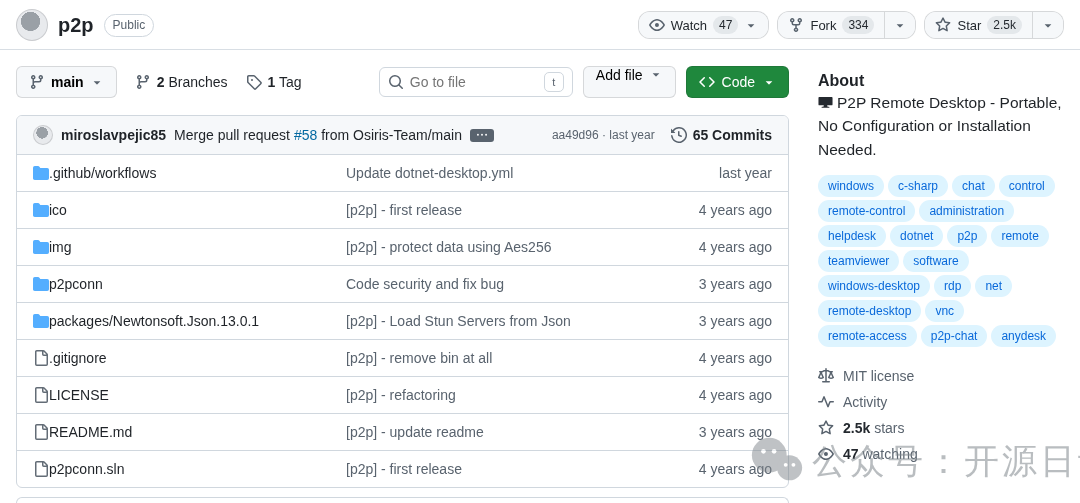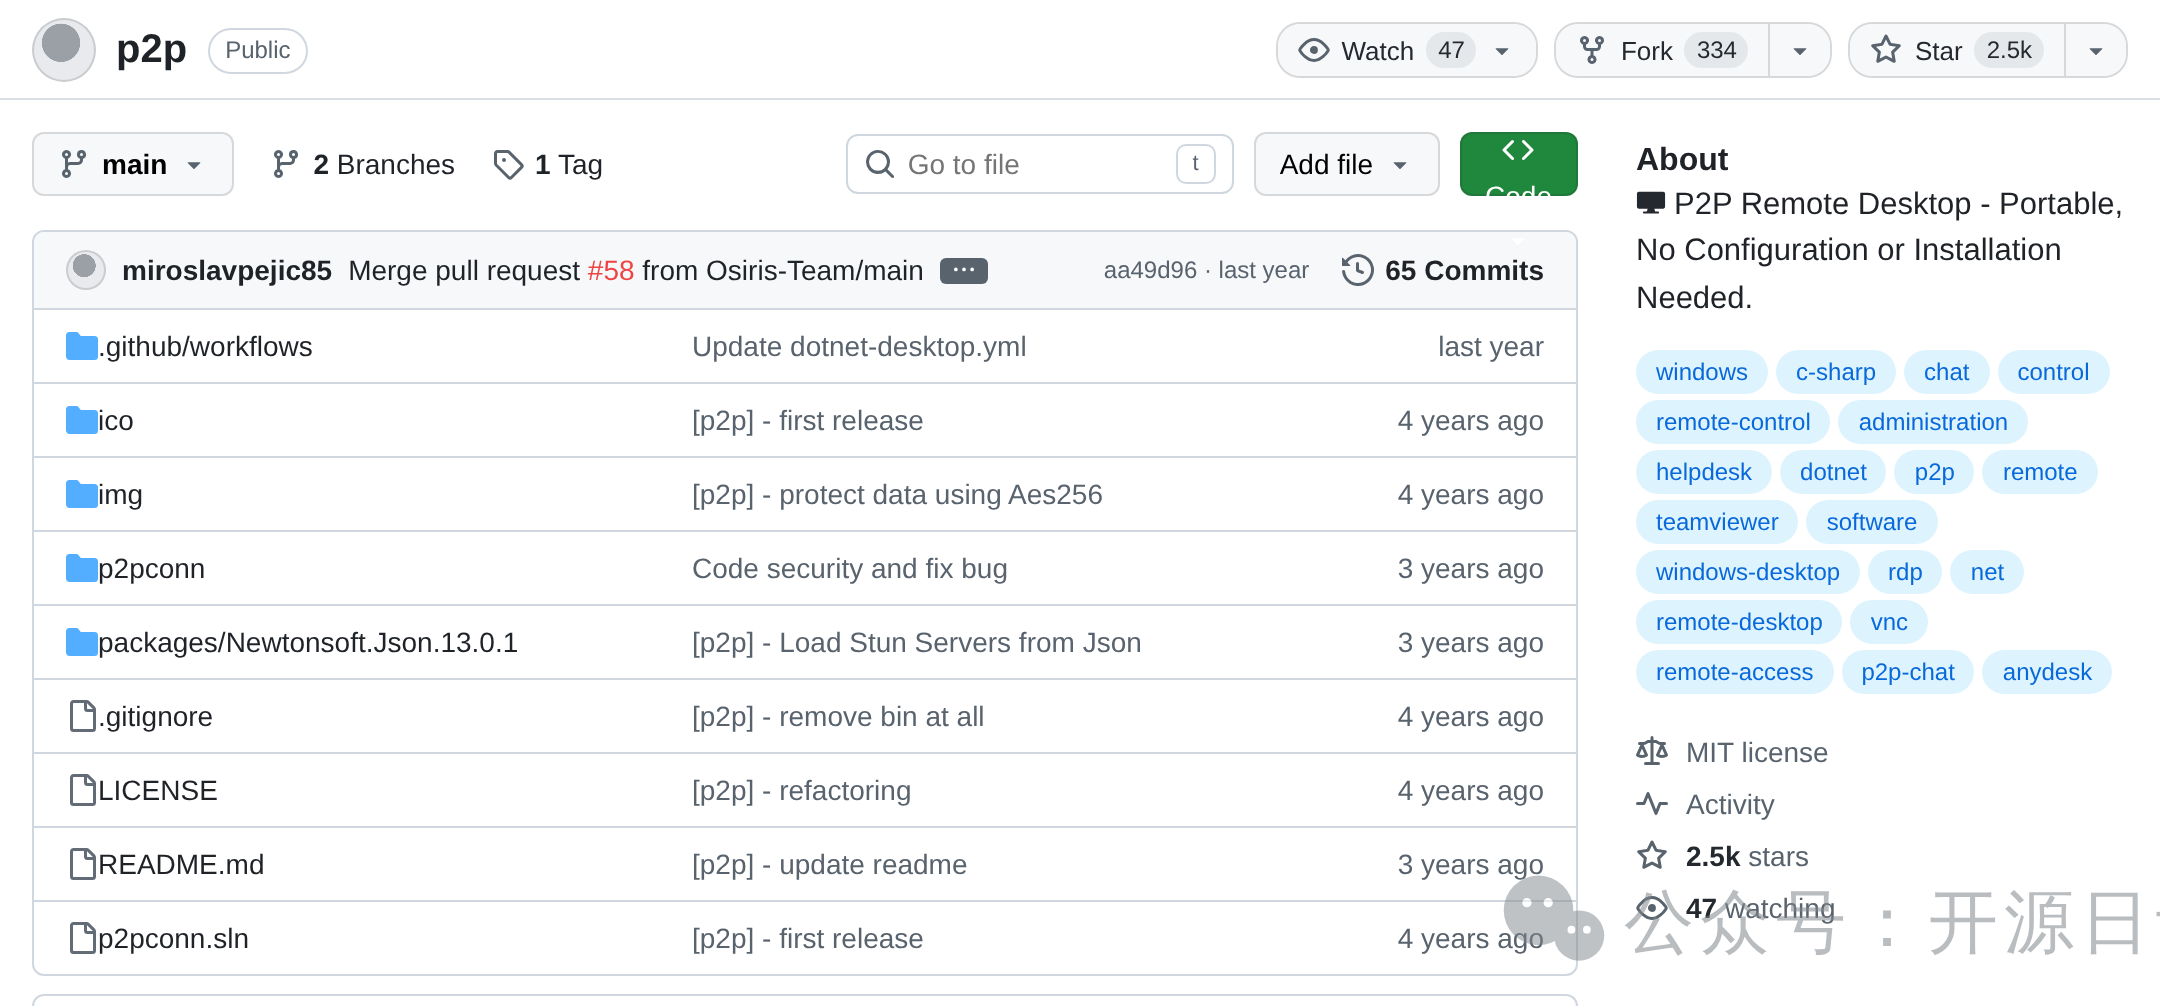--- a/index.html
+++ b/index.html
@@ -42,38 +42,38 @@
     color:#1f2328; cursor:pointer; }
   .ref-link .num { font-weight:700; }
   .ref-link .icon-gray, .branch-btn .icon-gray { color:#59636e; }
   .gotofile { margin-left:auto; width:194px; height:30px; border:1px solid #d0d7de;
     border-radius:6px; display:flex; align-items:center; padding:0 8px; gap:6px;
     color:#59636e; background:#fff; }
   .gotofile input { border:0; outline:0; flex:1; font-size:14px; color:#59636e;
     font-family:inherit; min-width:0; background:transparent; }
   .key-hint { border:1px solid #d0d7de; border-radius:5px; font-size:11px; color:#59636e;
     width:20px; height:20px; display:flex; align-items:center; justify-content:center; }
-  .addfile-btn { display:flex; align-items:center; gap:6px; height:32px; padding:0 12px;
+  .addfile-btn { display:flex; gap:6px; height:32px; padding:0 12px;
     margin-left:10px; background:#f6f8fa; border:1px solid rgba(31,35,40,.15);
     border-radius:6px; font-size:14px; font-weight:500; cursor:pointer; }
   .code-btn { display:flex; align-items:center; gap:7px; height:32px; padding:0 12px;
     margin-left:10px; background:#1f883d; color:#fff; border:1px solid rgba(31,35,40,.15);
-    border-radius:6px; font-size:14px; font-weight:500; cursor:pointer;flex-direction:column; }
+    border-radius:6px; font-size:14px; font-weight:500; cursor:pointer; }
   .code-btn .caret { color:#fff; }
 
   
   .file-table { margin-top:17px; border:1px solid #d0d7de; border-radius:6px; overflow:hidden; }
   .commit-row { display:flex; align-items:center; gap:8px; background:#f6f8fa;
     padding:0 16px; height:38px; font-size:14px; }
   .avatar20 { width:20px; height:20px; border-radius:50%;
     background:radial-gradient(circle at 45% 38%, #9aa0a6 0 38%, #e8eaed 39%);
     border:1px solid rgba(31,35,40,.15); flex:none; }
   .commit-author { font-weight:700; }
   .commit-msg { color:#1f2328; white-space:nowrap; overflow:hidden; }
-  .commit-msg a, .pr-link { color:#ef4444; text-decoration:none; cursor:pointer; }
+  .commit-msg a, .pr-link { color:#0369a1; text-decoration:none; cursor:pointer; }
   .ellipsis-badge { background:#59636e; color:#fff; border-radius:3px; width:24px;
     height:13px; display:flex; align-items:center; justify-content:center; cursor:pointer; }
   .commit-right { margin-left:auto; display:flex; align-items:center; gap:16px; }
   .sha-time { font-size:12px; color:#59636e; white-space:nowrap; }
   .history-link { display:flex; align-items:center; gap:6px; font-size:14px; font-weight:600;
     cursor:pointer; white-space:nowrap; }
   .history-link .icon-gray { color:#59636e; }
 
   .file-row { display:grid; grid-template-columns:313px 1fr auto; align-items:center;
     padding:0 16px; height:37px; border-top:1px solid #d0d7de; font-size:14px; }

